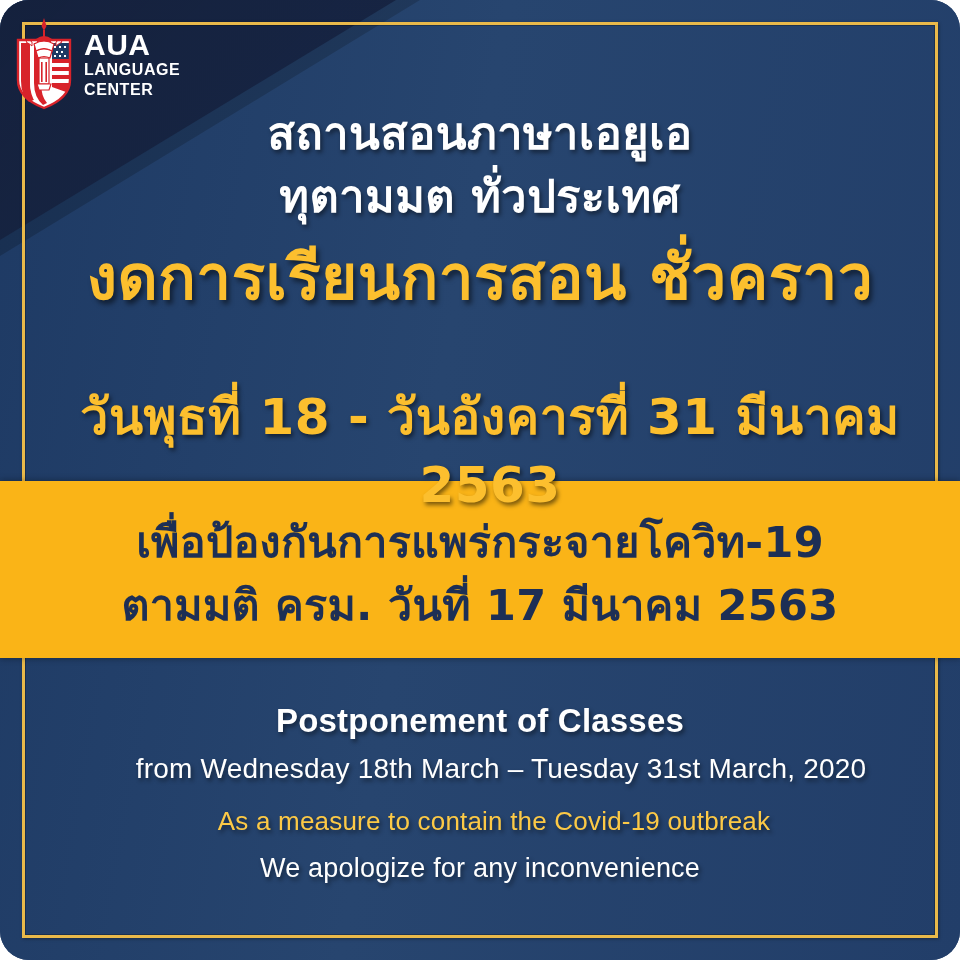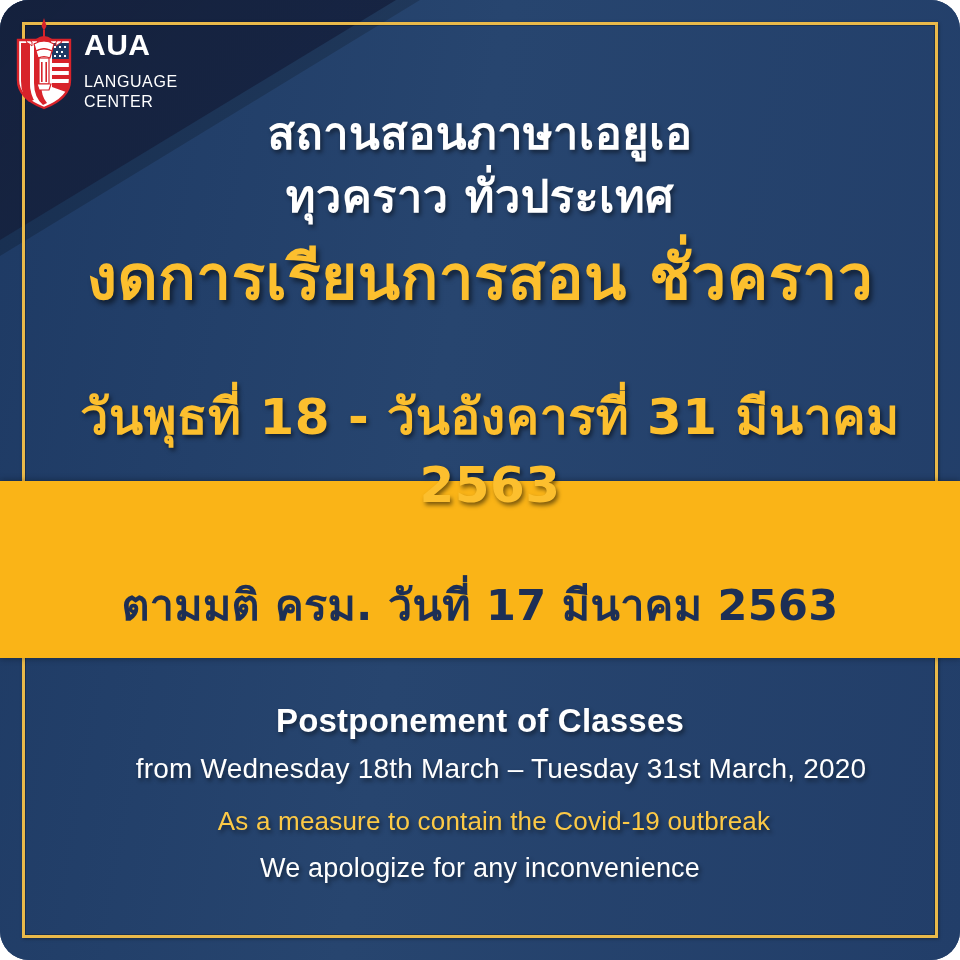--- a/index.html
+++ b/index.html
@@ -91,24 +91,24 @@
   }
   .logo-aua {
     font-size: 30px;
     font-weight: bold;
     line-height: 1.0;
     letter-spacing: 0.5px;
     font-family: "Liberation Sans", sans-serif;
   }
   .logo-sub {
     font-size: 16px;
-    font-weight: normal;
+    font-weight: bold;
     line-height: 1.22;
     letter-spacing: 0.6px;
-    margin-top: 12px;
+    margin-top: 0;
     font-family: "Liberation Sans", sans-serif;
   }
 
   
   .content {
     position: absolute;
     inset: 0;
     z-index: 5;
     text-align: center;
   }
@@ -277,26 +277,27 @@
       <div class="logo-sub">
         <div>LANGUAGE</div>
         <div>CENTER</div>
       </div>
     </div>
   </div>
 
   <div class="content">
 
     <div class="th-sub l1">สถานสอนภาษาเอยูเอ</div>
-    <div class="th-sub l2">ทุวคราว ทั่วประเทศ</div>
+    <div class="th-sub l2">ทุตามมต ทั่วประเทศ</div>
 
     <div class="th-head">งดการเรียนการสอน ชั่วคราว</div>
 
     <div class="th-dates">วันพุธที่ 18 - วันอังคารที่ 31 มีนาคม 2563</div>
 
+    <div class="band-line b1">เพื่อป้องกันการแพร่กระจายโควิท-19</div>
     <div class="band-line b2">ตามมติ ครม. วันที่ 17 มีนาคม 2563</div>
 
     <div class="en-title">Postponement of Classes</div>
     <div class="en-dates">from Wednesday 18th  March – Tuesday 31st  March, 2020</div>
     <div class="en-measure">As a measure to contain the Covid-19 outbreak</div>
     <div class="en-apology">We apologize for any inconvenience</div>
 
   </div>
 </div>
 

